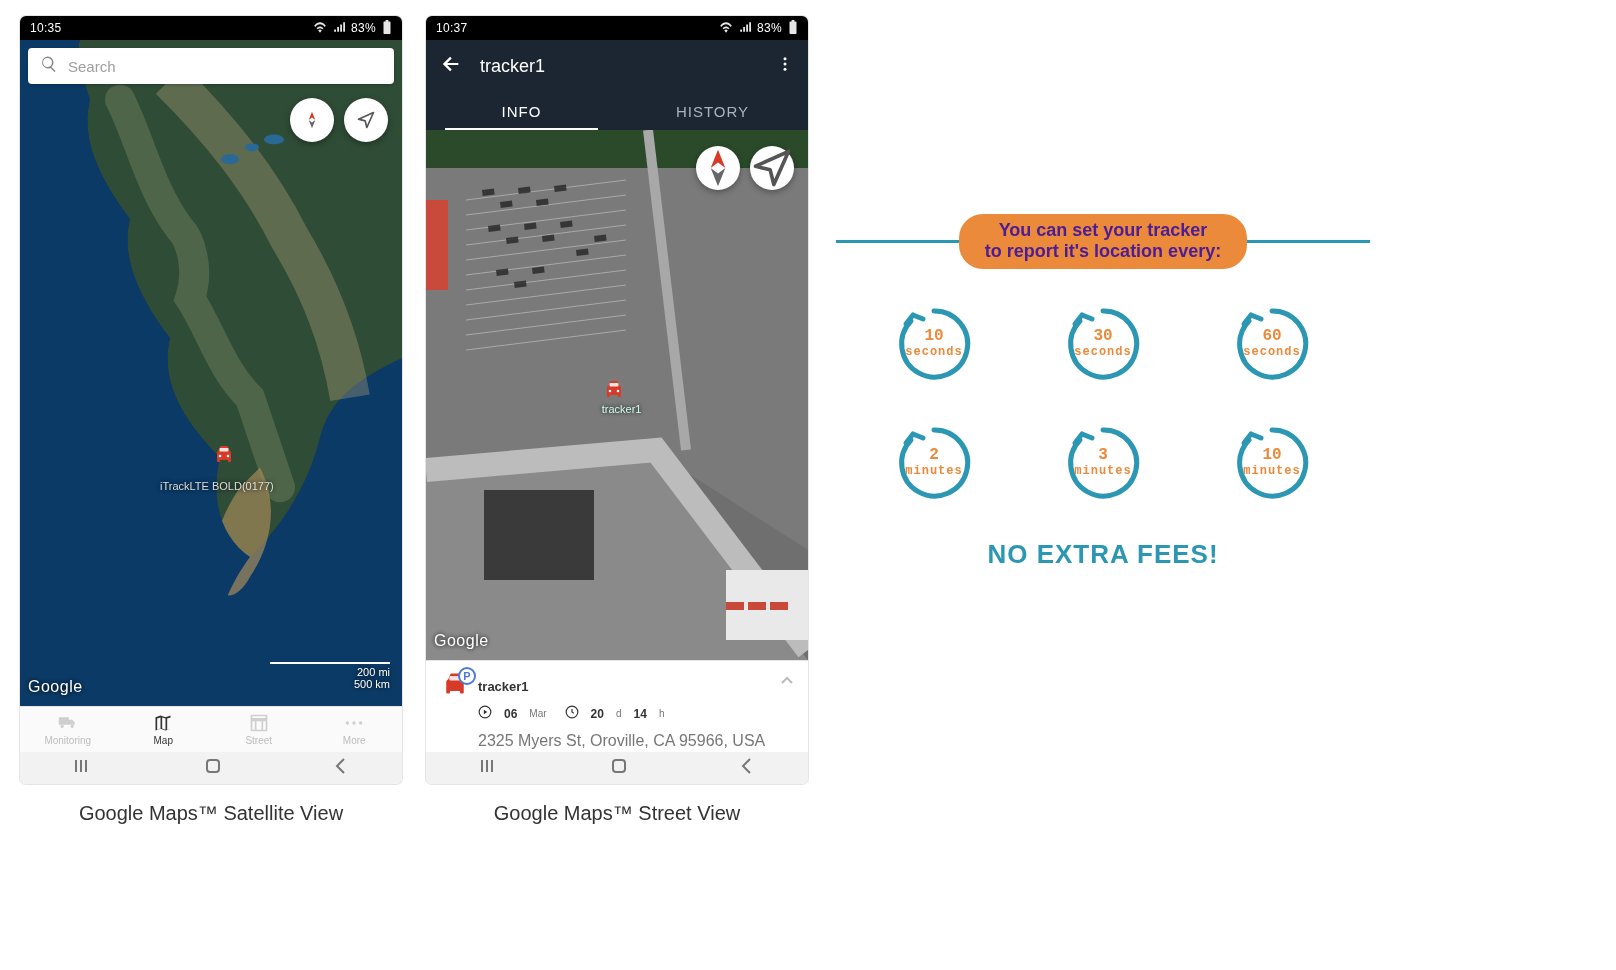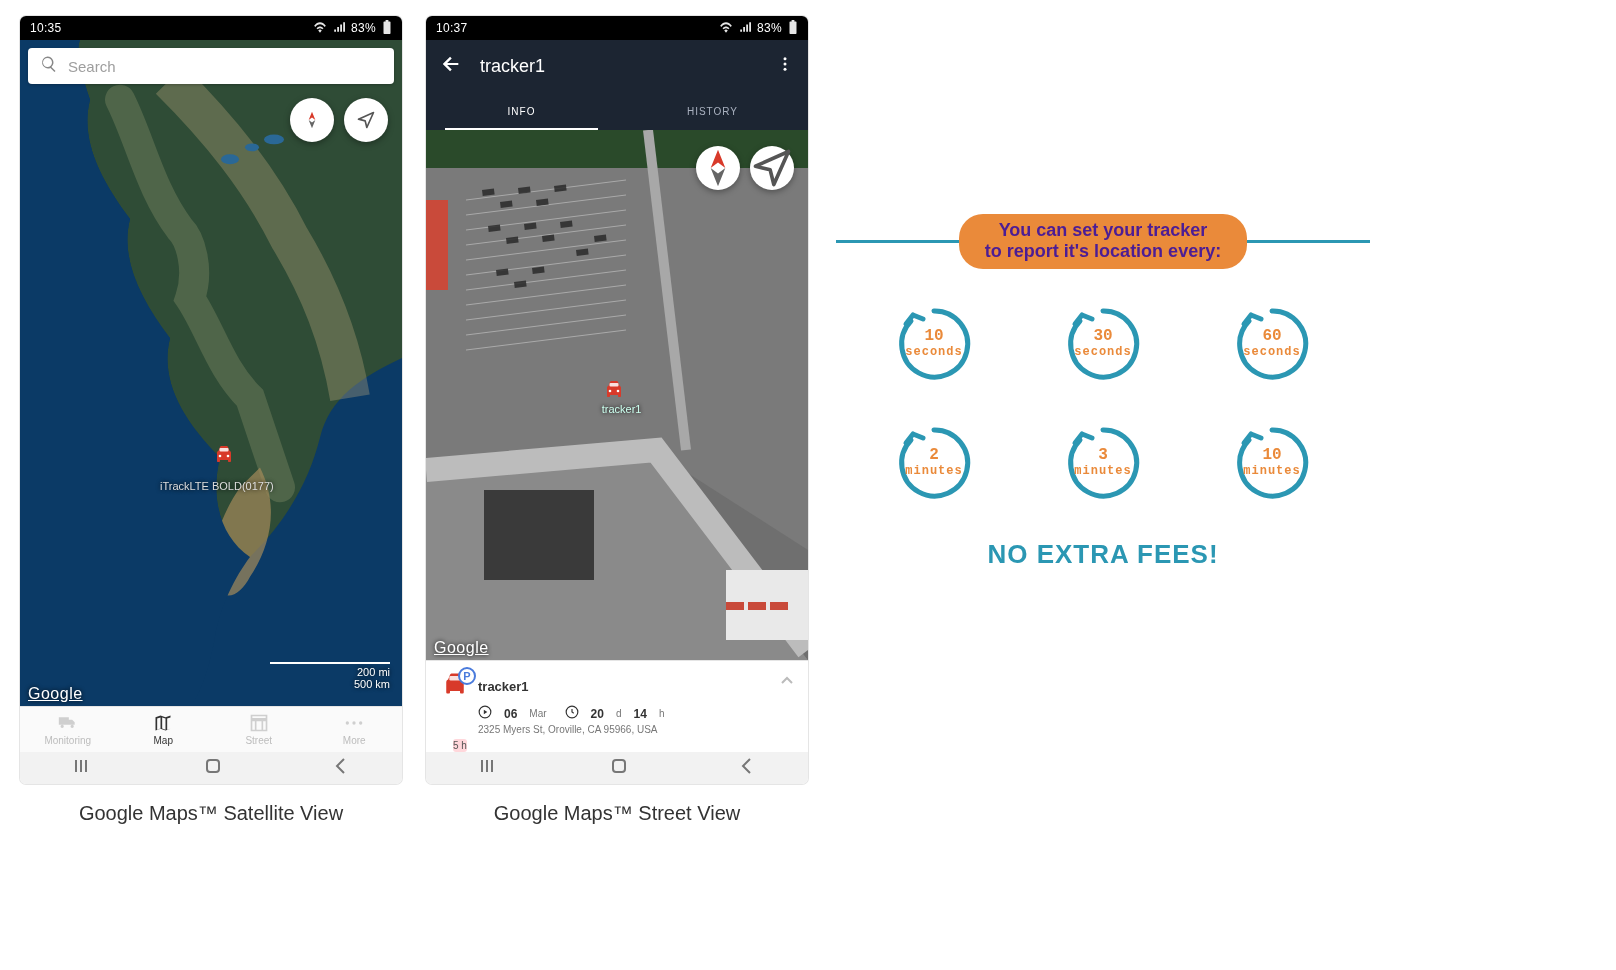--- a/index.html
+++ b/index.html
@@ -29,21 +29,21 @@
 
   
   .searchwrap{padding:8px;background:transparent;position:absolute;top:24px;left:0;right:0;z-index:5;}
   .searchbox{background:#fff;border-radius:4px;display:flex;align-items:center;padding:8px 12px;gap:10px;box-shadow:0 1px 3px rgba(0,0,0,.25);height:36px;}
   .search-placeholder{color:#9e9e9e;font-size:15px;}
 
   
   .satmap{position:absolute;top:24px;left:0;right:0;bottom:78px;overflow:hidden;}
   .sat-land{position:absolute;inset:0;}
   .sat-land svg{width:100%;height:100%;display:block;}
-  .google-logo{position:absolute;left:8px;bottom:3px;color:#fff;font-size:16px;font-weight:500;text-shadow:0 0 4px #000;letter-spacing:.5px;text-decoration:underline;}
+  .google-logo{position:absolute;left:8px;bottom:10px;color:#fff;font-size:16px;font-weight:500;text-shadow:0 0 4px #000;letter-spacing:.5px;}
   .scalebar{position:absolute;right:12px;bottom:16px;text-align:right;color:#fff;font-size:11px;text-shadow:0 0 4px #000;}
   .scalebar .line{border-top:2px solid #fff;width:120px;margin-bottom:2px;}
   .carpin{position:absolute;width:24px;height:24px;}
   .carpin svg{width:100%;height:100%;}
   .carlabel{position:absolute;color:#ddd;font-size:11px;text-shadow:0 0 4px #000;white-space:nowrap;margin-top:8px;}
 
   
   .floatbtns{position:absolute;right:14px;display:flex;gap:10px;z-index:6;}
   .fb-top{top:82px;}
   .fb-top2{top:24px;}
@@ -56,40 +56,40 @@
   .bn-icon{width:20px;height:20px;display:flex;align-items:center;justify-content:center;}
 
   
   .androidnav{position:absolute;left:0;right:0;bottom:0;height:32px;background:#f2f2f2;display:flex;align-items:center;justify-content:space-around;}
 
   
   .p2-header{position:absolute;top:24px;left:0;right:0;height:90px;background:var(--dark);color:#fff;}
   .p2-titlebar{display:flex;align-items:center;height:52px;padding:0 14px;}
   .p2-title{font-size:18px;font-weight:500;margin-left:18px;flex:1;}
   .p2-tabs{display:flex;height:38px;}
-  .p2-tab{flex:1;display:flex;align-items:center;justify-content:center;font-size:10px;letter-spacing:1px;color:#aab2c0;position:relative;}
+  .p2-tab{flex:1;display:flex;align-items:center;justify-content:center;font-size:15px;letter-spacing:1px;color:#aab2c0;position:relative;}
   .p2-tab.active{color:#fff;}
   .p2-tab.active::after{content:"";position:absolute;left:10%;right:10%;bottom:0;height:2px;background:#fff;}
 
   
   .streetmap{position:absolute;top:114px;left:0;right:0;bottom:124px;background:#6b6b6b;overflow:hidden;}
   .streetmap svg{width:100%;height:100%;display:block;}
   .car2{position:absolute;left:46%;top:47%;}
   .car2 .carpin{position:static;}
   .tracker-map-label{position:absolute;top:24px;left:0;font-size:11px;color:#cfe;text-shadow:0 0 4px #000;}
 
   
   .infocard{position:absolute;left:0;right:0;bottom:32px;height:92px;background:#fff;padding:10px 14px 6px 14px;border-top:1px solid #e5e5e5;}
   .info-row1{display:flex;align-items:center;gap:8px;}
   .info-avatar{width:30px;height:30px;position:relative;}
   .badge-p{position:absolute;right:-6px;top:-4px;width:18px;height:18px;border-radius:50%;background:#fff;border:2px solid #4a7bdc;display:flex;align-items:center;justify-content:center;font-size:11px;font-weight:700;color:#4a7bdc;}
   .info-name{font-size:13px;font-weight:600;color:#333;}
   .info-row2{display:flex;align-items:center;gap:12px;margin-left:38px;margin-top:4px;font-size:12px;color:#333;}
   .info-row2 .small{font-size:10px;color:#777;}
-  .info-addr{margin-left:38px;margin-top:2px;font-size:10px;color:#777;}
+  .info-addr{margin-left:38px;margin-top:10px;font-size:16px;color:#777;}
   .info-badge{display:inline-block;margin-left:13px;margin-top:4px;background:#ffd7db;color:#555;font-size:10px;padding:1px 0;border-radius:3px;}
   .info-chevron{position:absolute;right:14px;top:10px;color:#bbb;}
 
   
   .promo{position:absolute;left:838px;top:214px;width:530px;}
   .promo-header{position:relative;text-align:center;margin-bottom:30px;}
   .promo-rule{position:absolute;left:-2px;right:-2px;top:26px;height:3px;background:var(--accent-teal);}
   .promo-pill{position:relative;display:inline-block;background:var(--accent-orange);color:#4c1d95;font-weight:700;font-size:18px;line-height:1.15;padding:6px 26px 8px 26px;border-radius:24px;z-index:1;}
   .promo-grid{display:flex;flex-wrap:wrap;justify-content:space-between;gap:24px 40px;padding:0 36px;margin-bottom:26px;font-family:Liberation Mono, monospace;}
   .option{width:120px;text-align:center;position:relative;}

